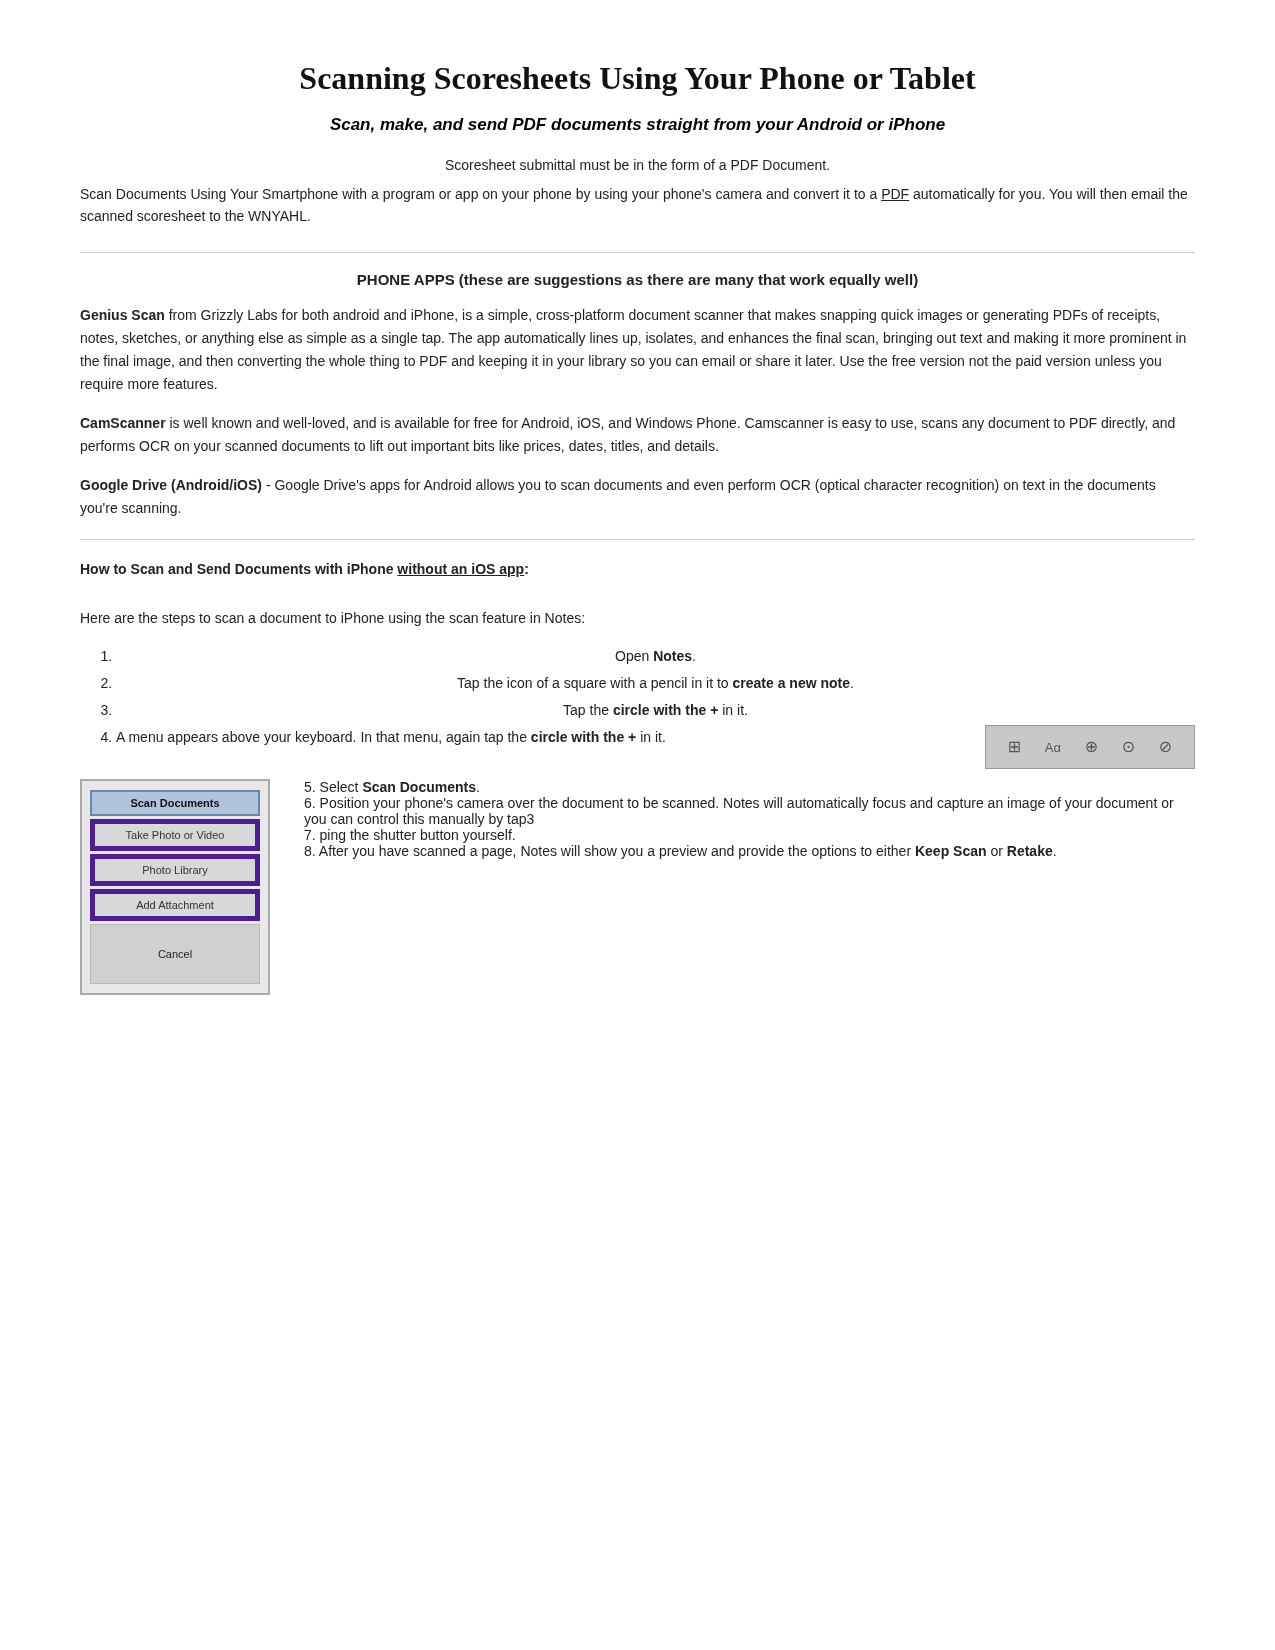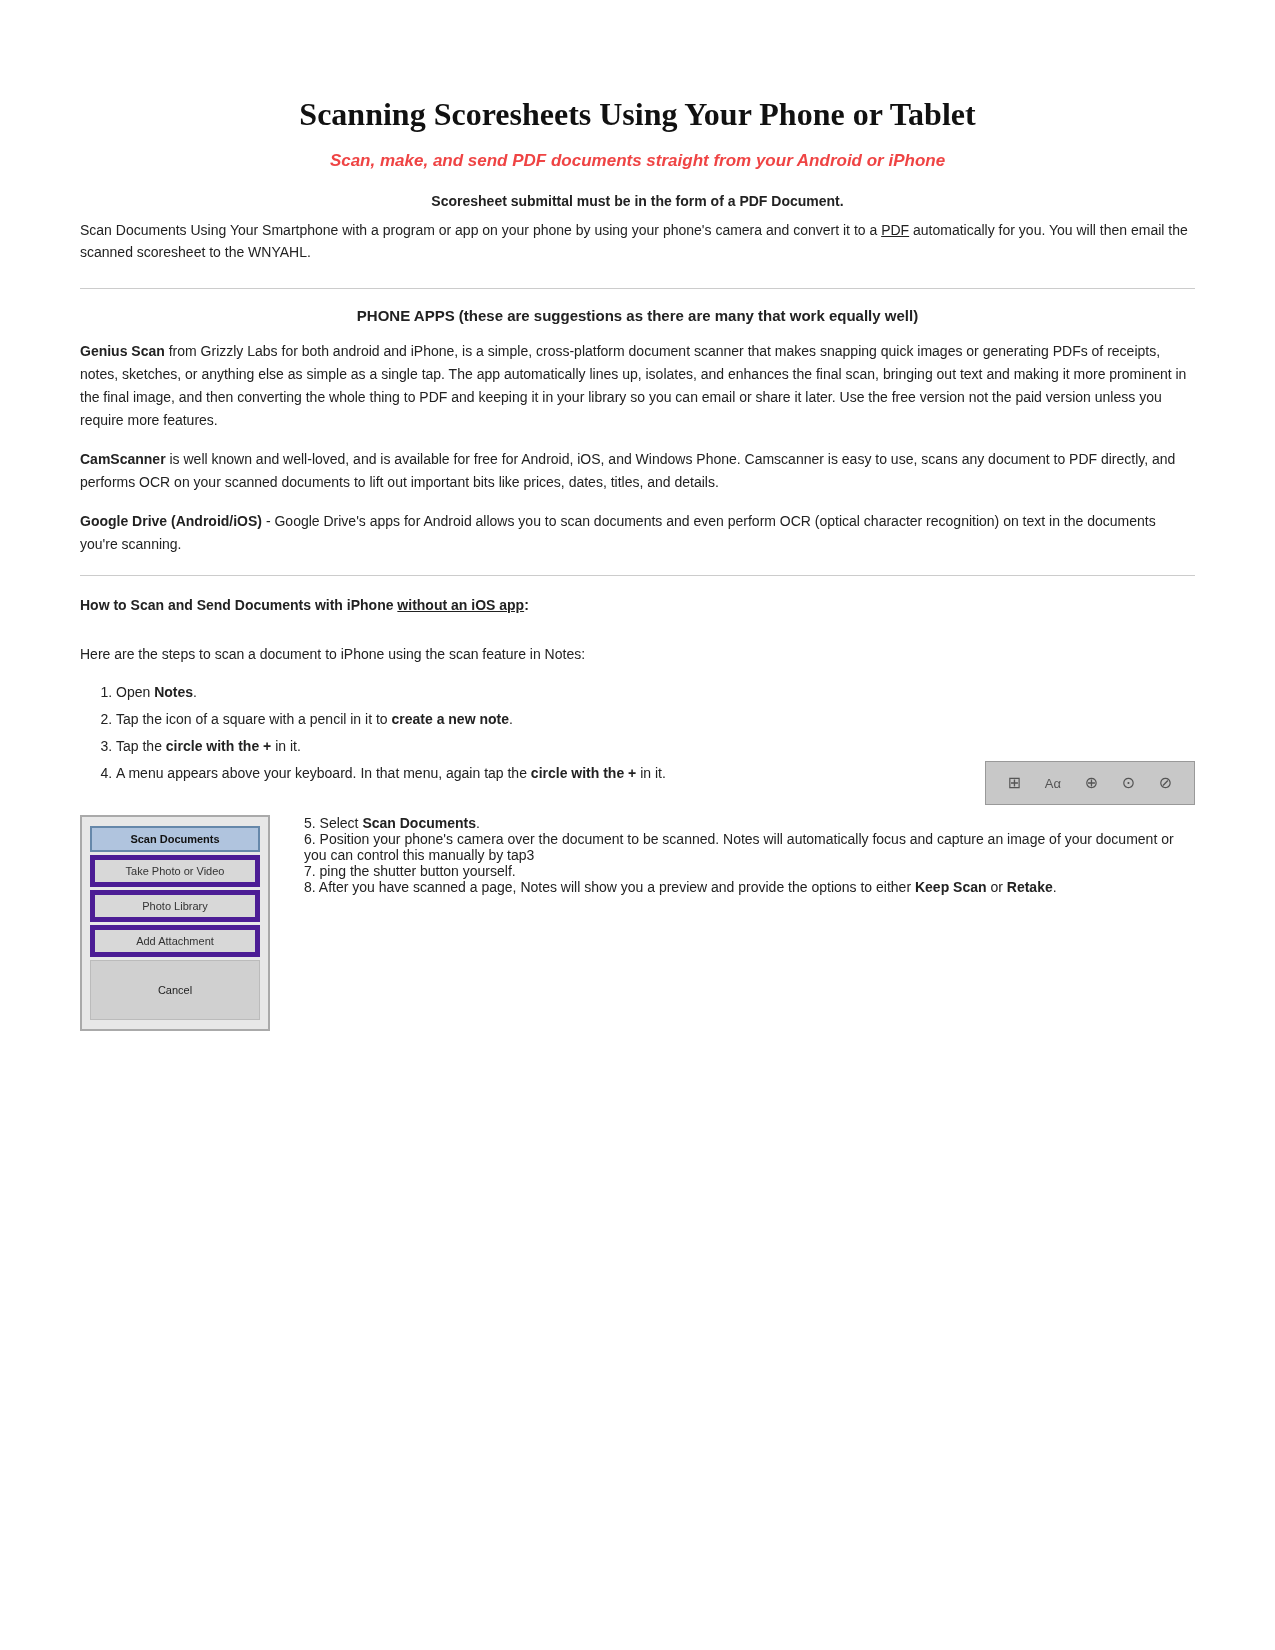--- a/index.html
+++ b/index.html
@@ -12,33 +12,32 @@
       min-height: 1650px;
       padding: 60px 80px 80px 80px;
     }
     h1 {
       font-size: 32px;
       font-weight: 900;
       text-align: center;
       margin-bottom: 18px;
       color: #111;
       font-family: Georgia, serif;
-      margin-top: 36px;
     }
     .subtitle {
       font-size: 17px;
-      color: #ef4444;
+      color: #000000;
       text-align: center;
       font-weight: bold;
       margin-bottom: 22px;
       font-style: italic;
     }
     .must-be {
       font-size: 14px;
-      font-weight: bold;
+      font-weight: normal;
       text-align: center;
       margin-bottom: 10px;
     }
     .intro-para {
       font-size: 14px;
       margin-bottom: 24px;
       line-height: 1.6;
     }
     .intro-para u {
       text-decoration: underline;
@@ -71,20 +70,21 @@
       text-decoration: underline;
     }
     .steps-intro {
       font-size: 14px;
       margin-bottom: 14px;
       line-height: 1.6;
     }
     ol.main-steps {
       margin-left: 36px;
       margin-bottom: 10px;
+      text-align: center;
     }
     ol.main-steps li {
       font-size: 14px;
       line-height: 1.8;
       margin-bottom: 2px;
     }
     ol.main-steps li b {
       font-weight: bold;
     }
     .left-image-col {

